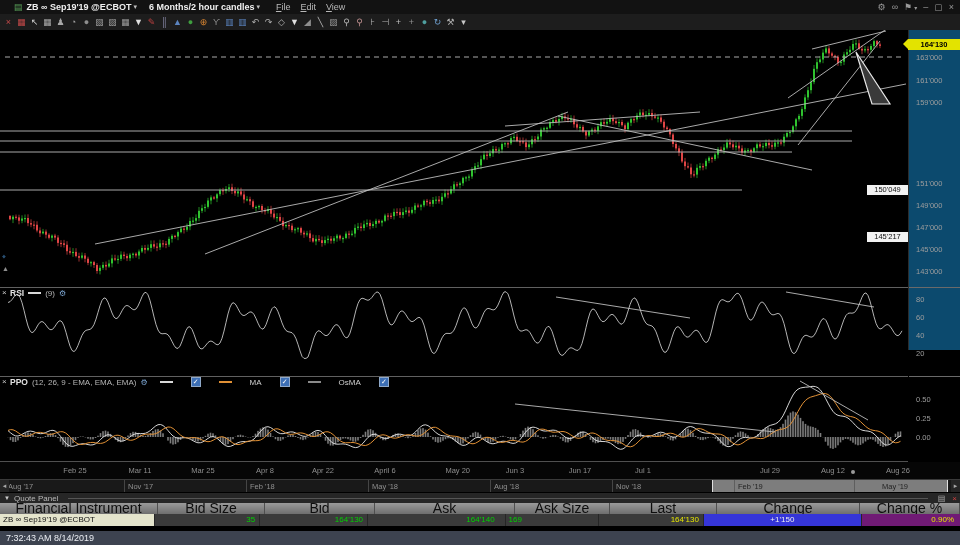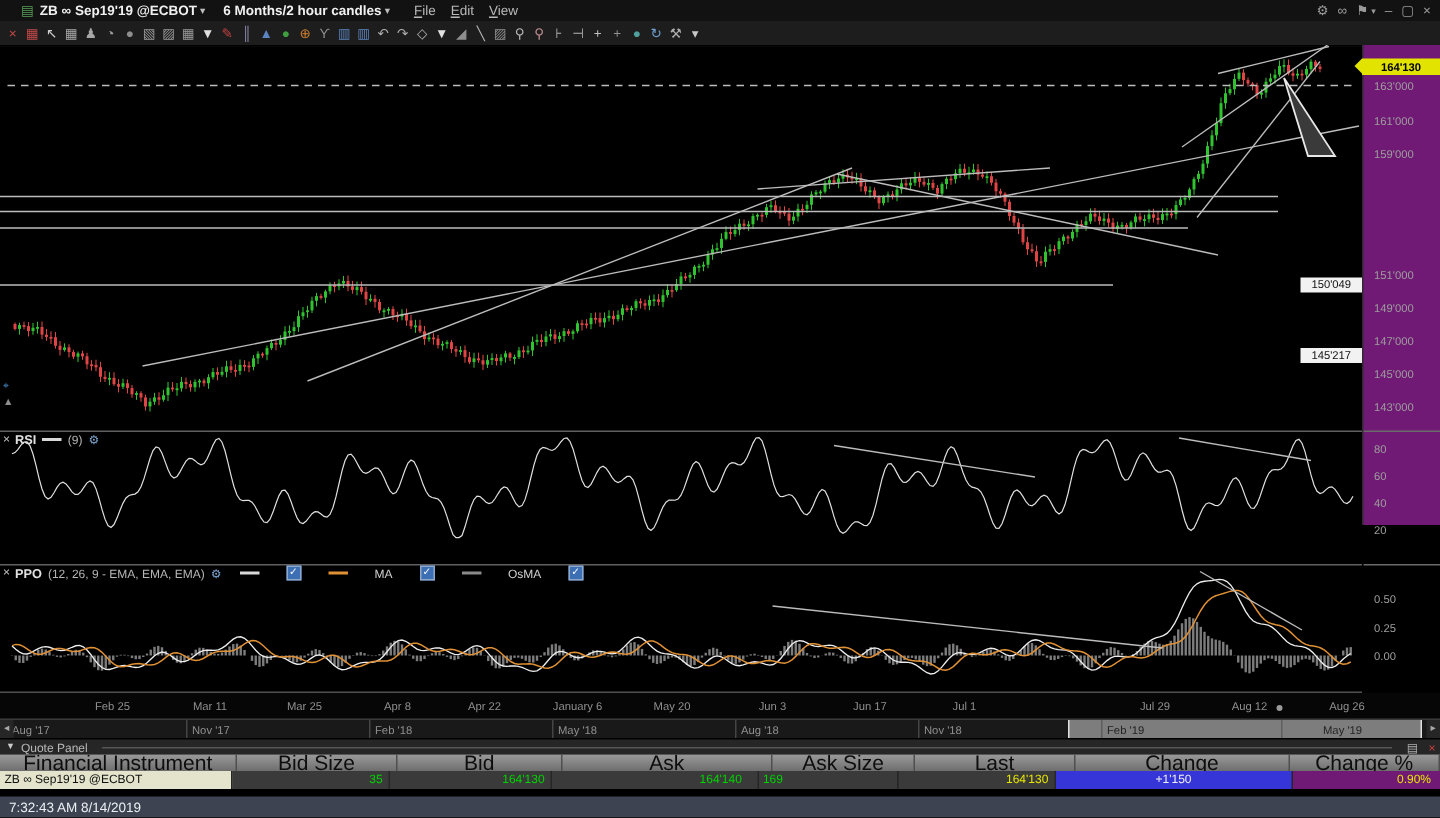--- a/index.html
+++ b/index.html
@@ -11,21 +11,21 @@
   .titlebar .caret{color:#bdbdbd;font-size:7px;margin:0 2px;}
   .titlebar .tf{font-weight:bold;color:#f0f0f0;margin-left:10px;}
   .menus{display:flex;gap:10px;margin-left:14px;color:#b8b8b8;}
   .menus span{cursor:default;}
   .winctrl{margin-left:auto;display:flex;gap:6px;align-items:center;color:#9a9a9a;font-size:9px;padding-right:2px;}
   
   .toolbar{position:absolute;top:14px;left:0;right:0;height:16px;background:#1d1d1d;display:flex;align-items:center;padding-left:2px;border-bottom:1px solid #000;}
   .ticon{width:13px;text-align:center;font-size:9px;line-height:15px;cursor:default;}
   
   .chartsvg{position:absolute;top:30px;left:0;width:908px;height:432px;}
-  .gutter{position:absolute;top:30px;left:908px;width:52px;height:320px;background:#701a75;border-left:1px solid #2c2c2c;box-sizing:border-box;}
+  .gutter{position:absolute;top:30px;left:908px;width:52px;height:320px;background:#0c4a6e;border-left:1px solid #2c2c2c;box-sizing:border-box;}
   .axlabel{position:absolute;left:7px;font-size:7.5px;color:#9d9d9d;white-space:nowrap;}
   .gsep{position:absolute;left:0;right:0;height:1px;background:#6a6a6a;}
   .lasttag{position:absolute;left:908px;top:39px;width:52px;height:11px;background:#e3e300;color:#000;font-size:7.5px;font-weight:bold;text-align:center;line-height:11px;z-index:5;}
   .lasttag:before{content:"";position:absolute;left:-5px;top:0;border-top:5.5px solid transparent;border-bottom:5.5px solid transparent;border-right:5px solid #e3e300;}
   .wtag{position:absolute;left:867px;width:41px;height:10px;background:#f2f2f2;color:#111;font-size:7.5px;text-align:center;line-height:10px;z-index:4;}
   .annot{position:absolute;left:850px;top:103px;width:100px;background:#3a3a3a;border:2px solid #ededed;border-radius:8px;color:#fff;font-size:8.5px;font-weight:bold;text-align:center;line-height:1.3;padding:5px 3px;z-index:6;}
   .panelhdr{position:absolute;left:10px;display:flex;align-items:center;gap:4px;color:#e0e0e0;font-size:8px;z-index:3;}
   .panelhdr b{font-size:8.5px;}
   .panelhdr .param{color:#b5b5b5;}
   .swatch{display:inline-block;width:13px;height:2px;background:#d8d8d8;}
@@ -1151,22 +1151,22 @@
   <span class="lefticon" style="top:253px;color:#4a90d0">⌖</span>
   <span class="lefticon" style="top:265px;color:#8e8e8e">▲</span>
 
   <div class="xaxis" id="xaxis">
     <span class="nowdot"></span>
   <span class="xlabel" style="left: 75px;">Feb 25</span>
       <span class="xlabel" style="left: 140px;">Mar 11</span>
       <span class="xlabel" style="left: 203px;">Mar 25</span>
       <span class="xlabel" style="left: 265px;">Apr 8</span>
       <span class="xlabel" style="left: 323px;">Apr 22</span>
-      <span class="xlabel" style="left: 385px;">January 6</span>
-      <span class="xlabel" style="left: 448px;">May 20</span>
+      <span class="xlabel" style="left: 385px;">April 6</span>
+      <span class="xlabel" style="left: 448px; text-align: right;">May 20</span>
       <span class="xlabel" style="left: 515px;">Jun 3</span>
       <span class="xlabel" style="left: 580px;">Jun 17</span>
       <span class="xlabel" style="left: 643px;">Jul 1</span>
       <span class="xlabel" style="left: 707px; margin-top: 28px;">Jul 15</span>
       <span class="xlabel" style="left: 770px;">Jul 29</span>
       <span class="xlabel" style="left: 833px;">Aug 12</span>
       <span class="xlabel" style="left: 898px;">Aug 26</span>
     </div>
 
   <div class="timeline" id="timeline">

